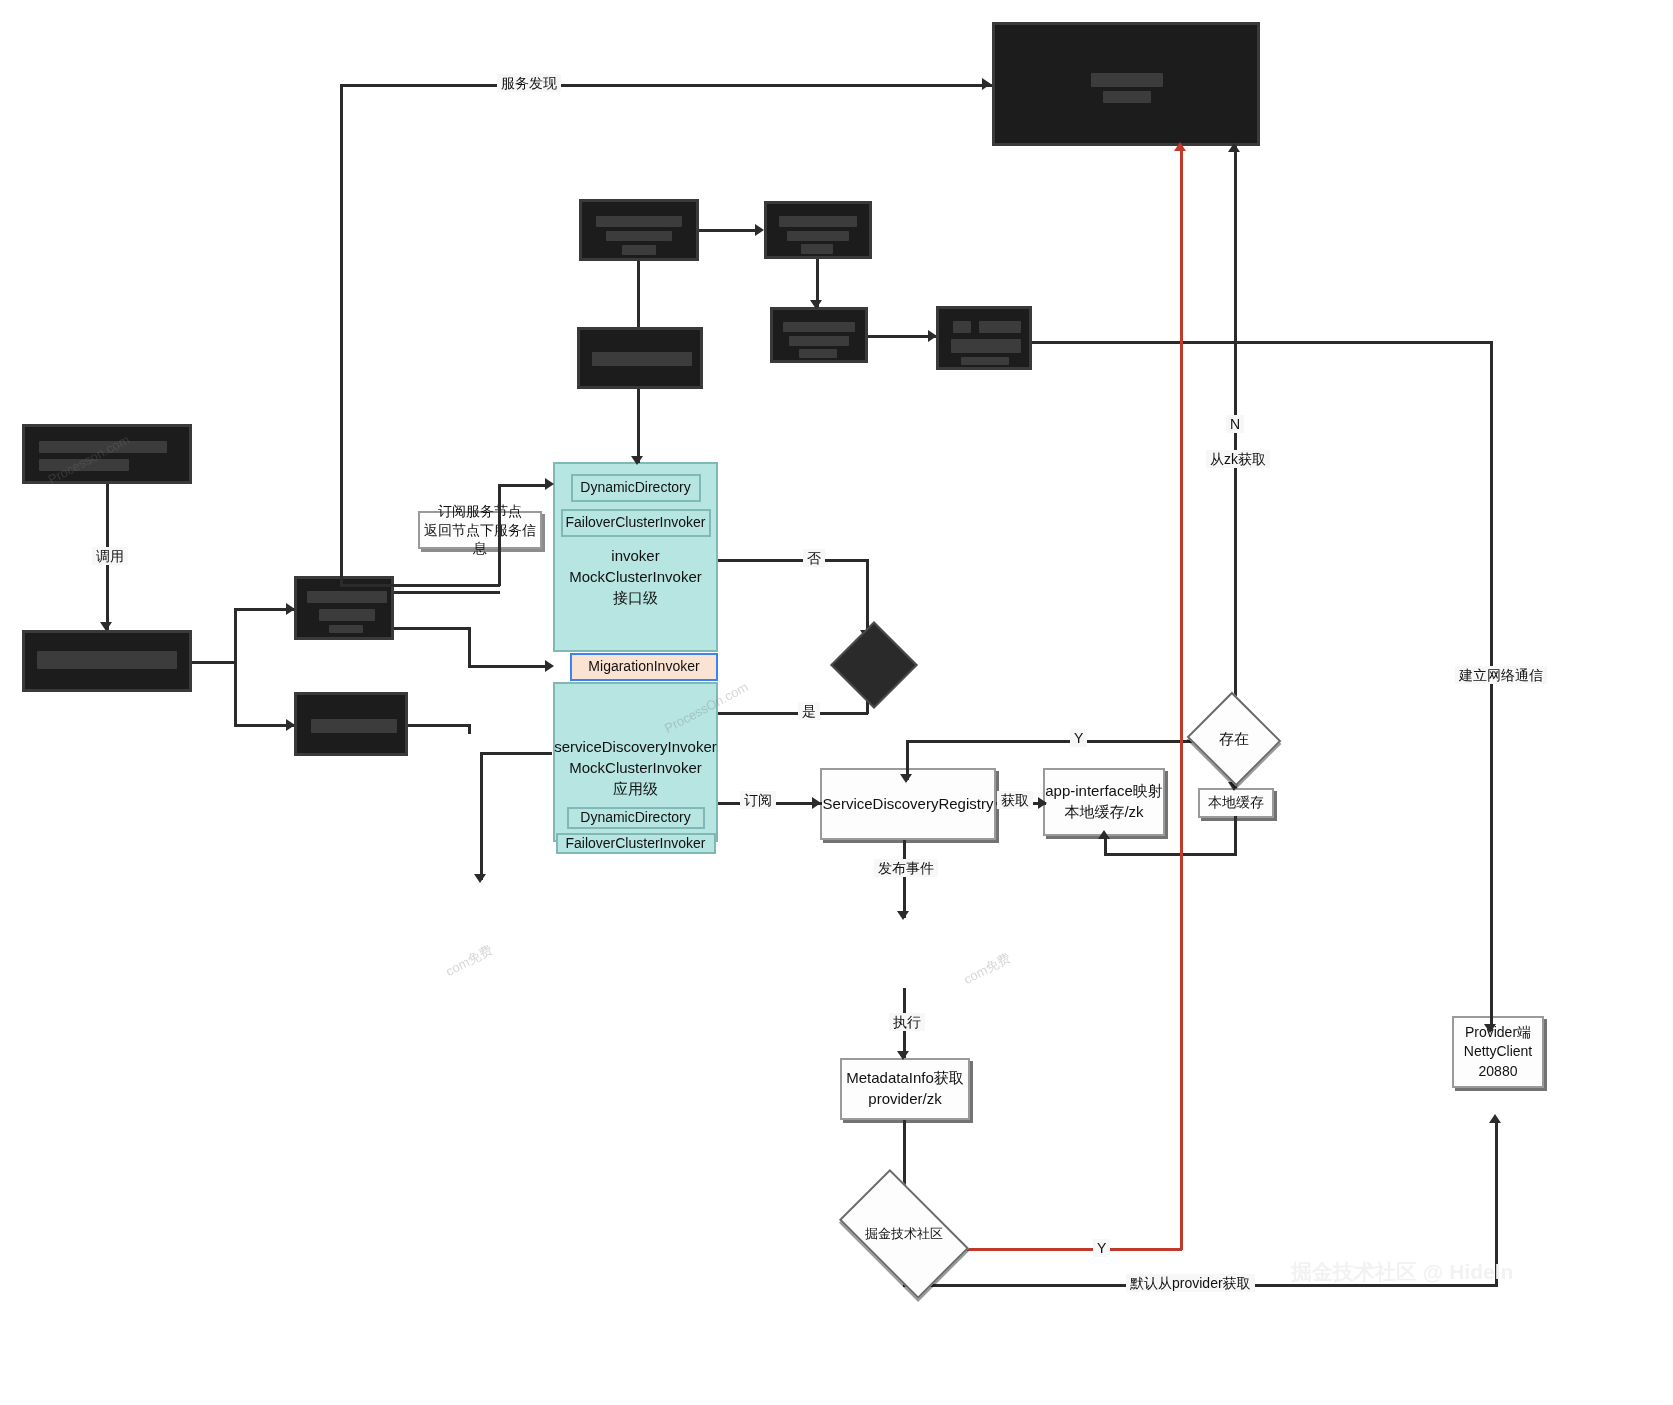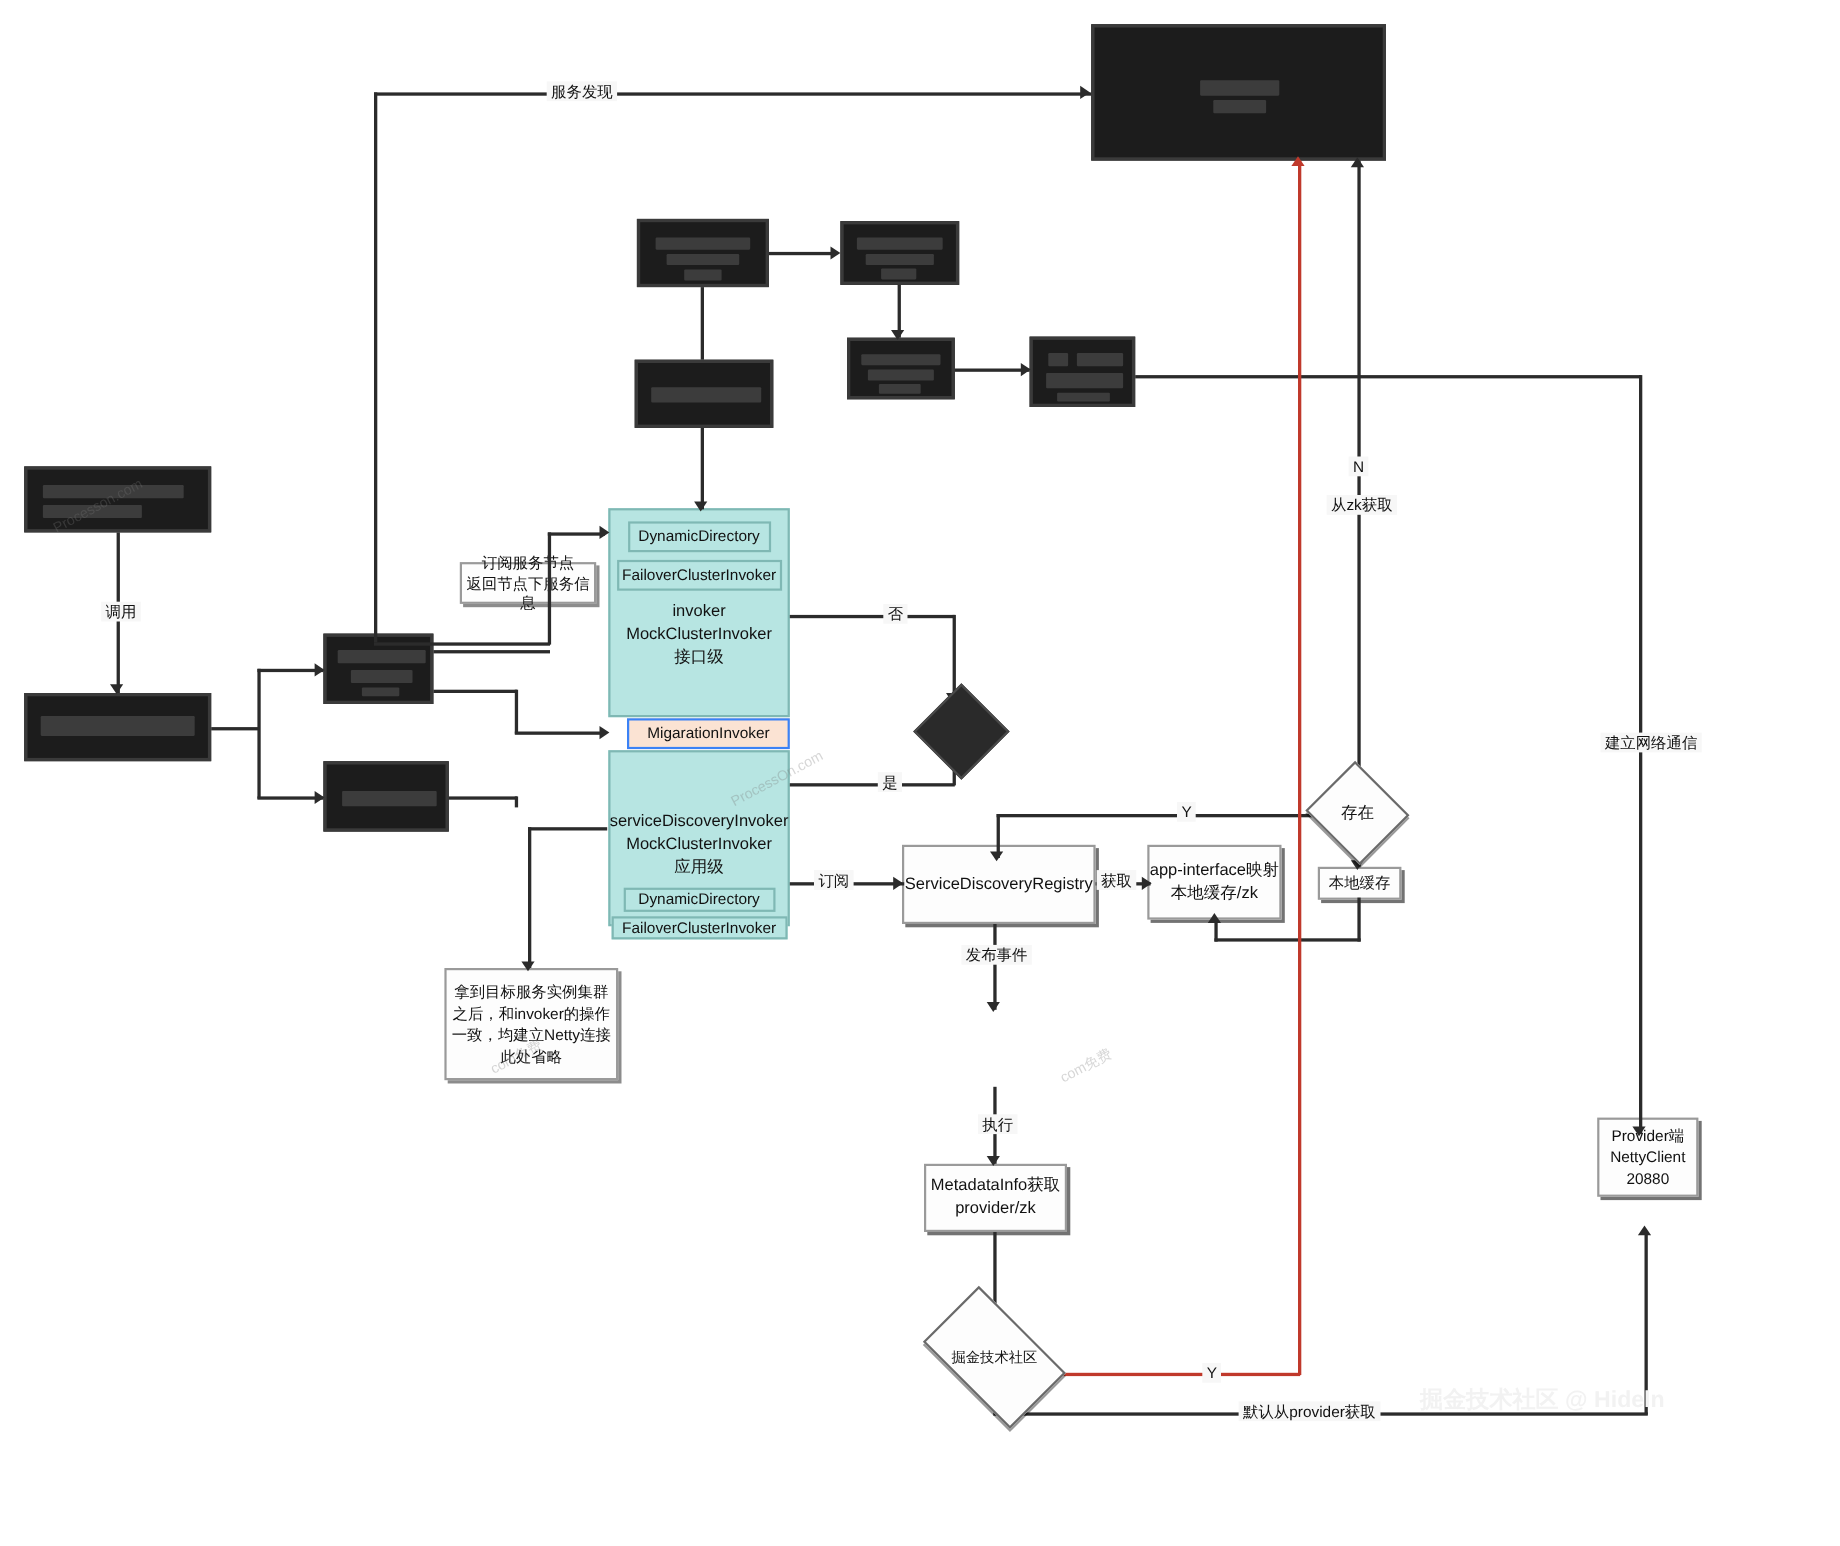--- a/index.html
+++ b/index.html
@@ -243,26 +243,20 @@
     <span>Provider端</span>
     <span>NettyClient</span>
     <span>20880</span>
   </div>
 
   <div class="node note stack" style="left:418px;top:511px;width:124px;height:38px;">
     <span>订阅服务节点</span>
     <span>返回节点下服务信息</span>
   </div>
 
-  <div class="node note stack" style="left:404px;top:880px;width:158px;height:102px;">
-    <span>拿到目标服务实例集群</span>
-    <span>之后，和invoker的操作</span>
-    <span>一致，均建立Netty连接</span>
-    <span>此处省略</span>
-  </div>
 
   <div class="dia dark" style="left:843px;top:634px;width:62px;height:62px;">
     <div class="sh"></div>
     <div class="tx"></div>
   </div>
 
   <div class="dia" style="left:1199px;top:707px;width:70px;height:64px;">
     <div class="sh"></div>
     <div class="tx">存在</div>
   </div>

